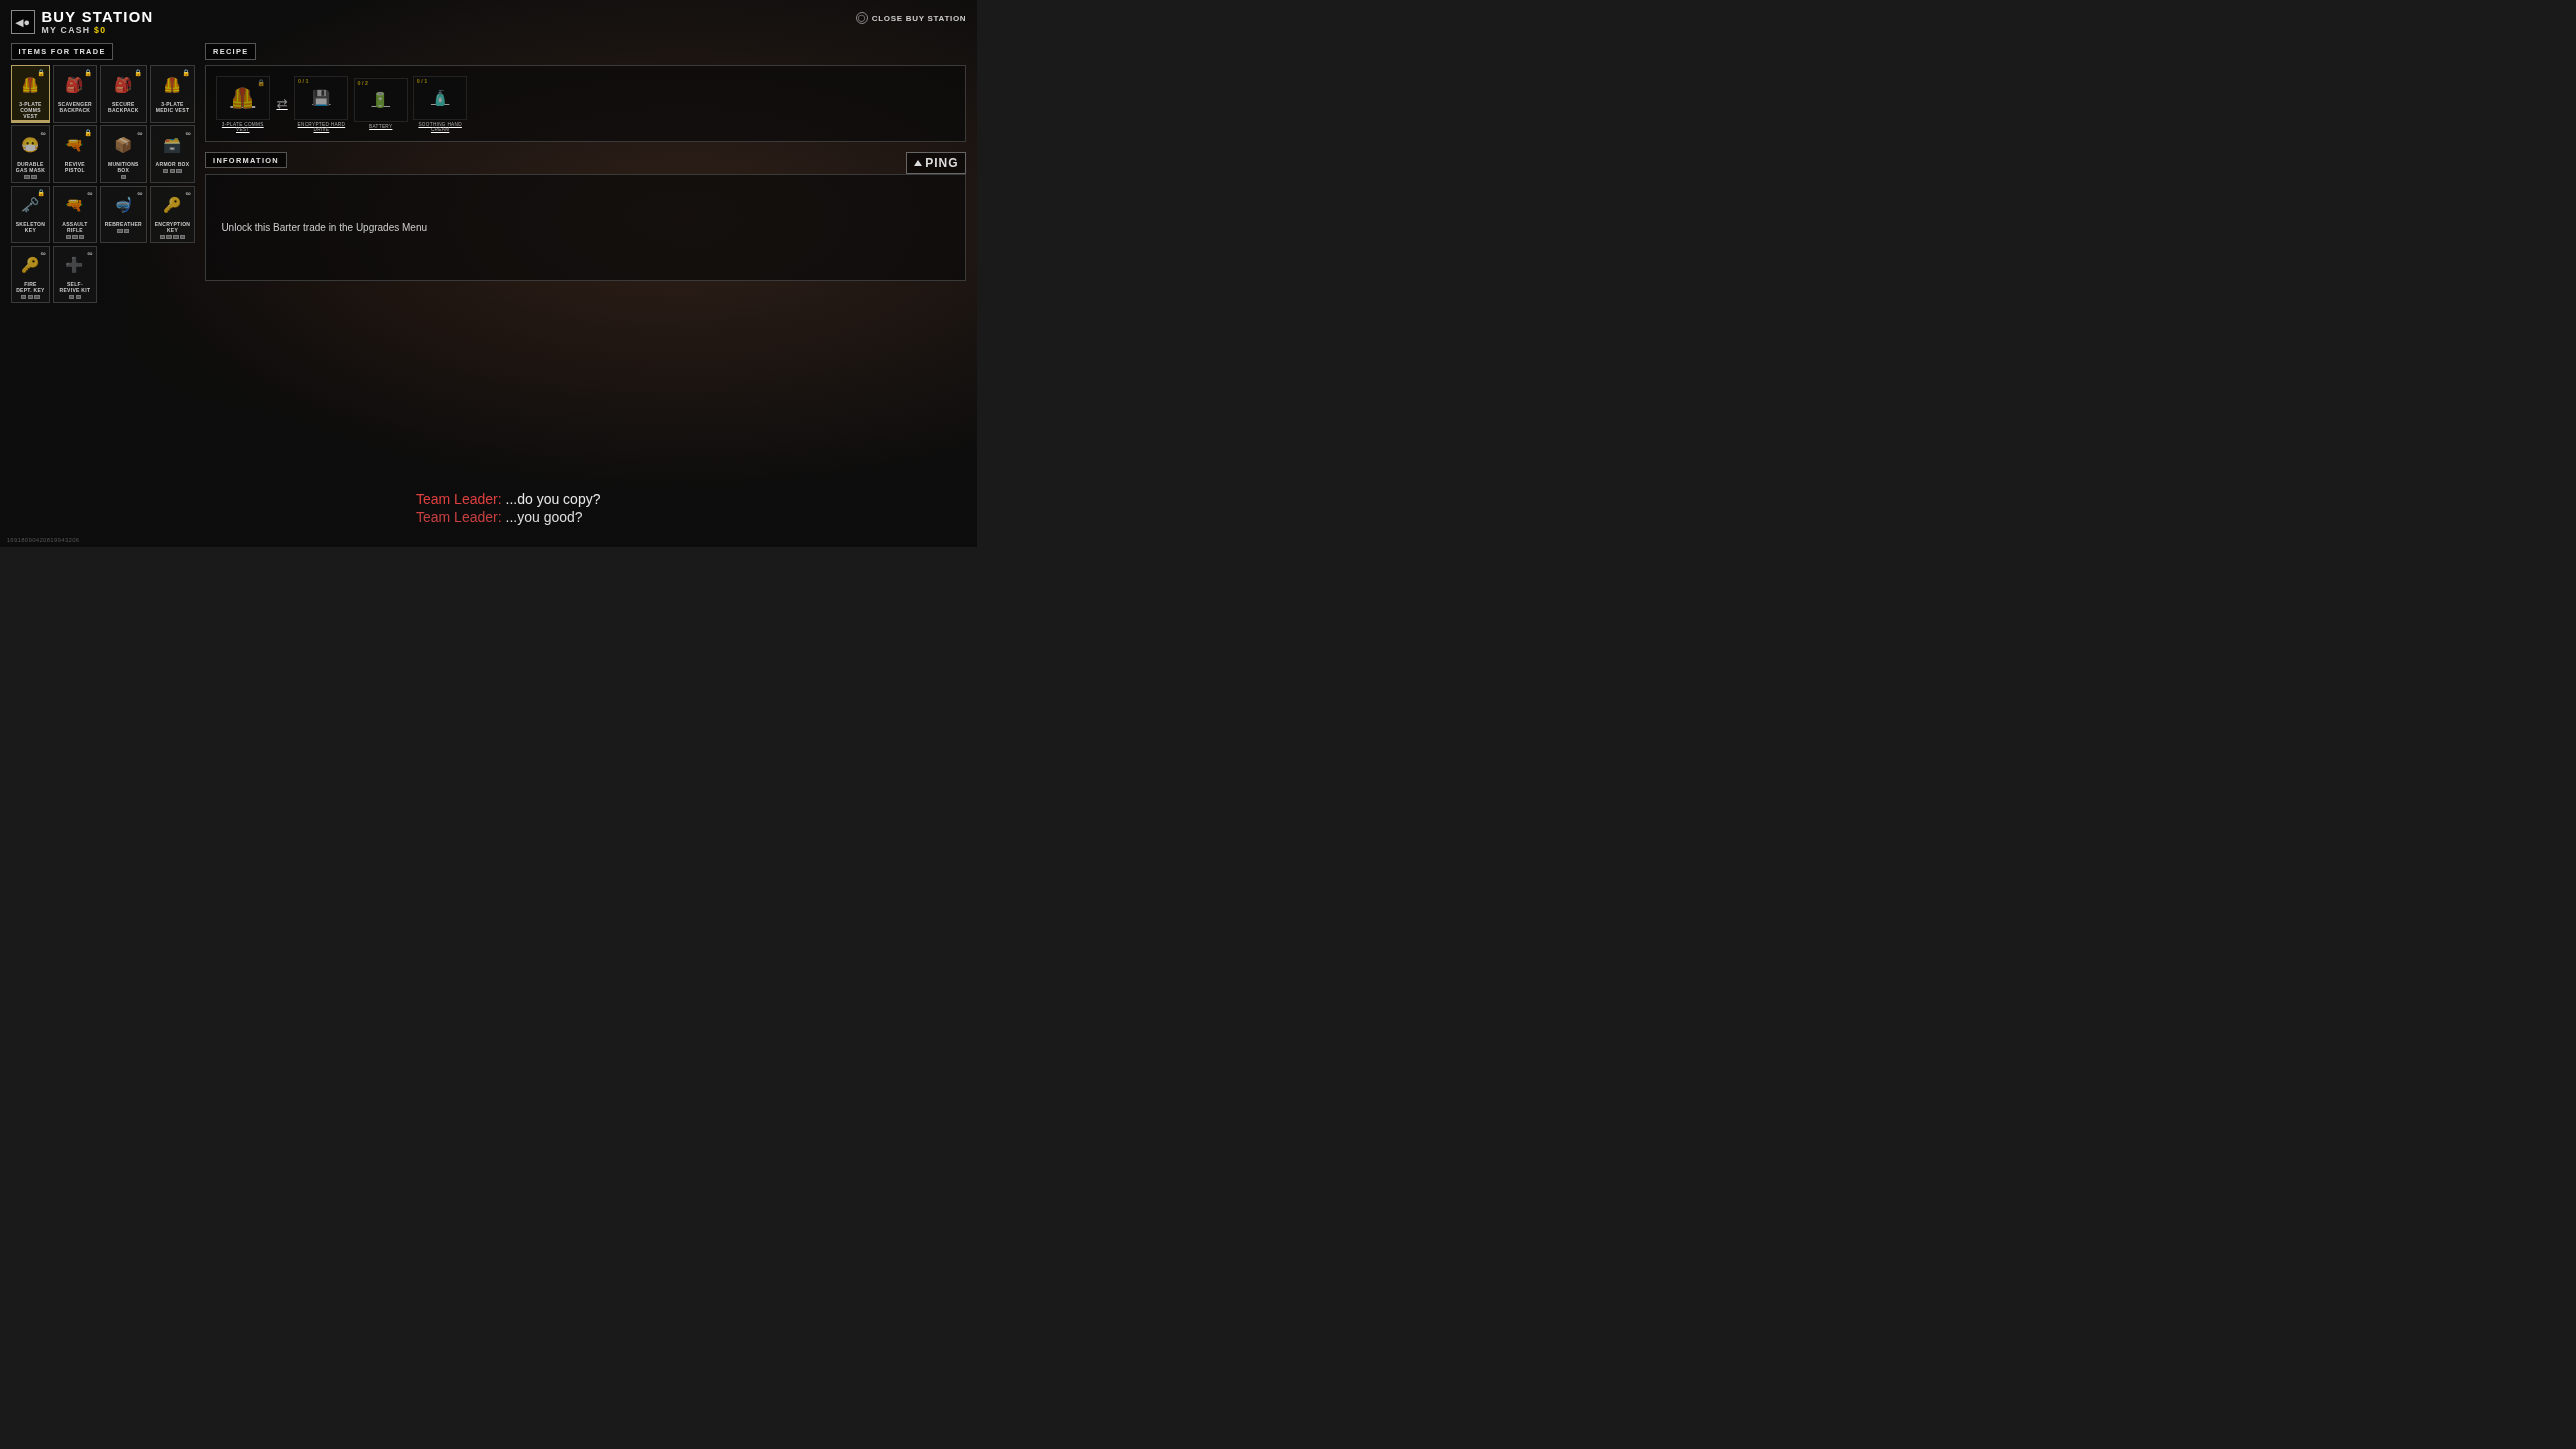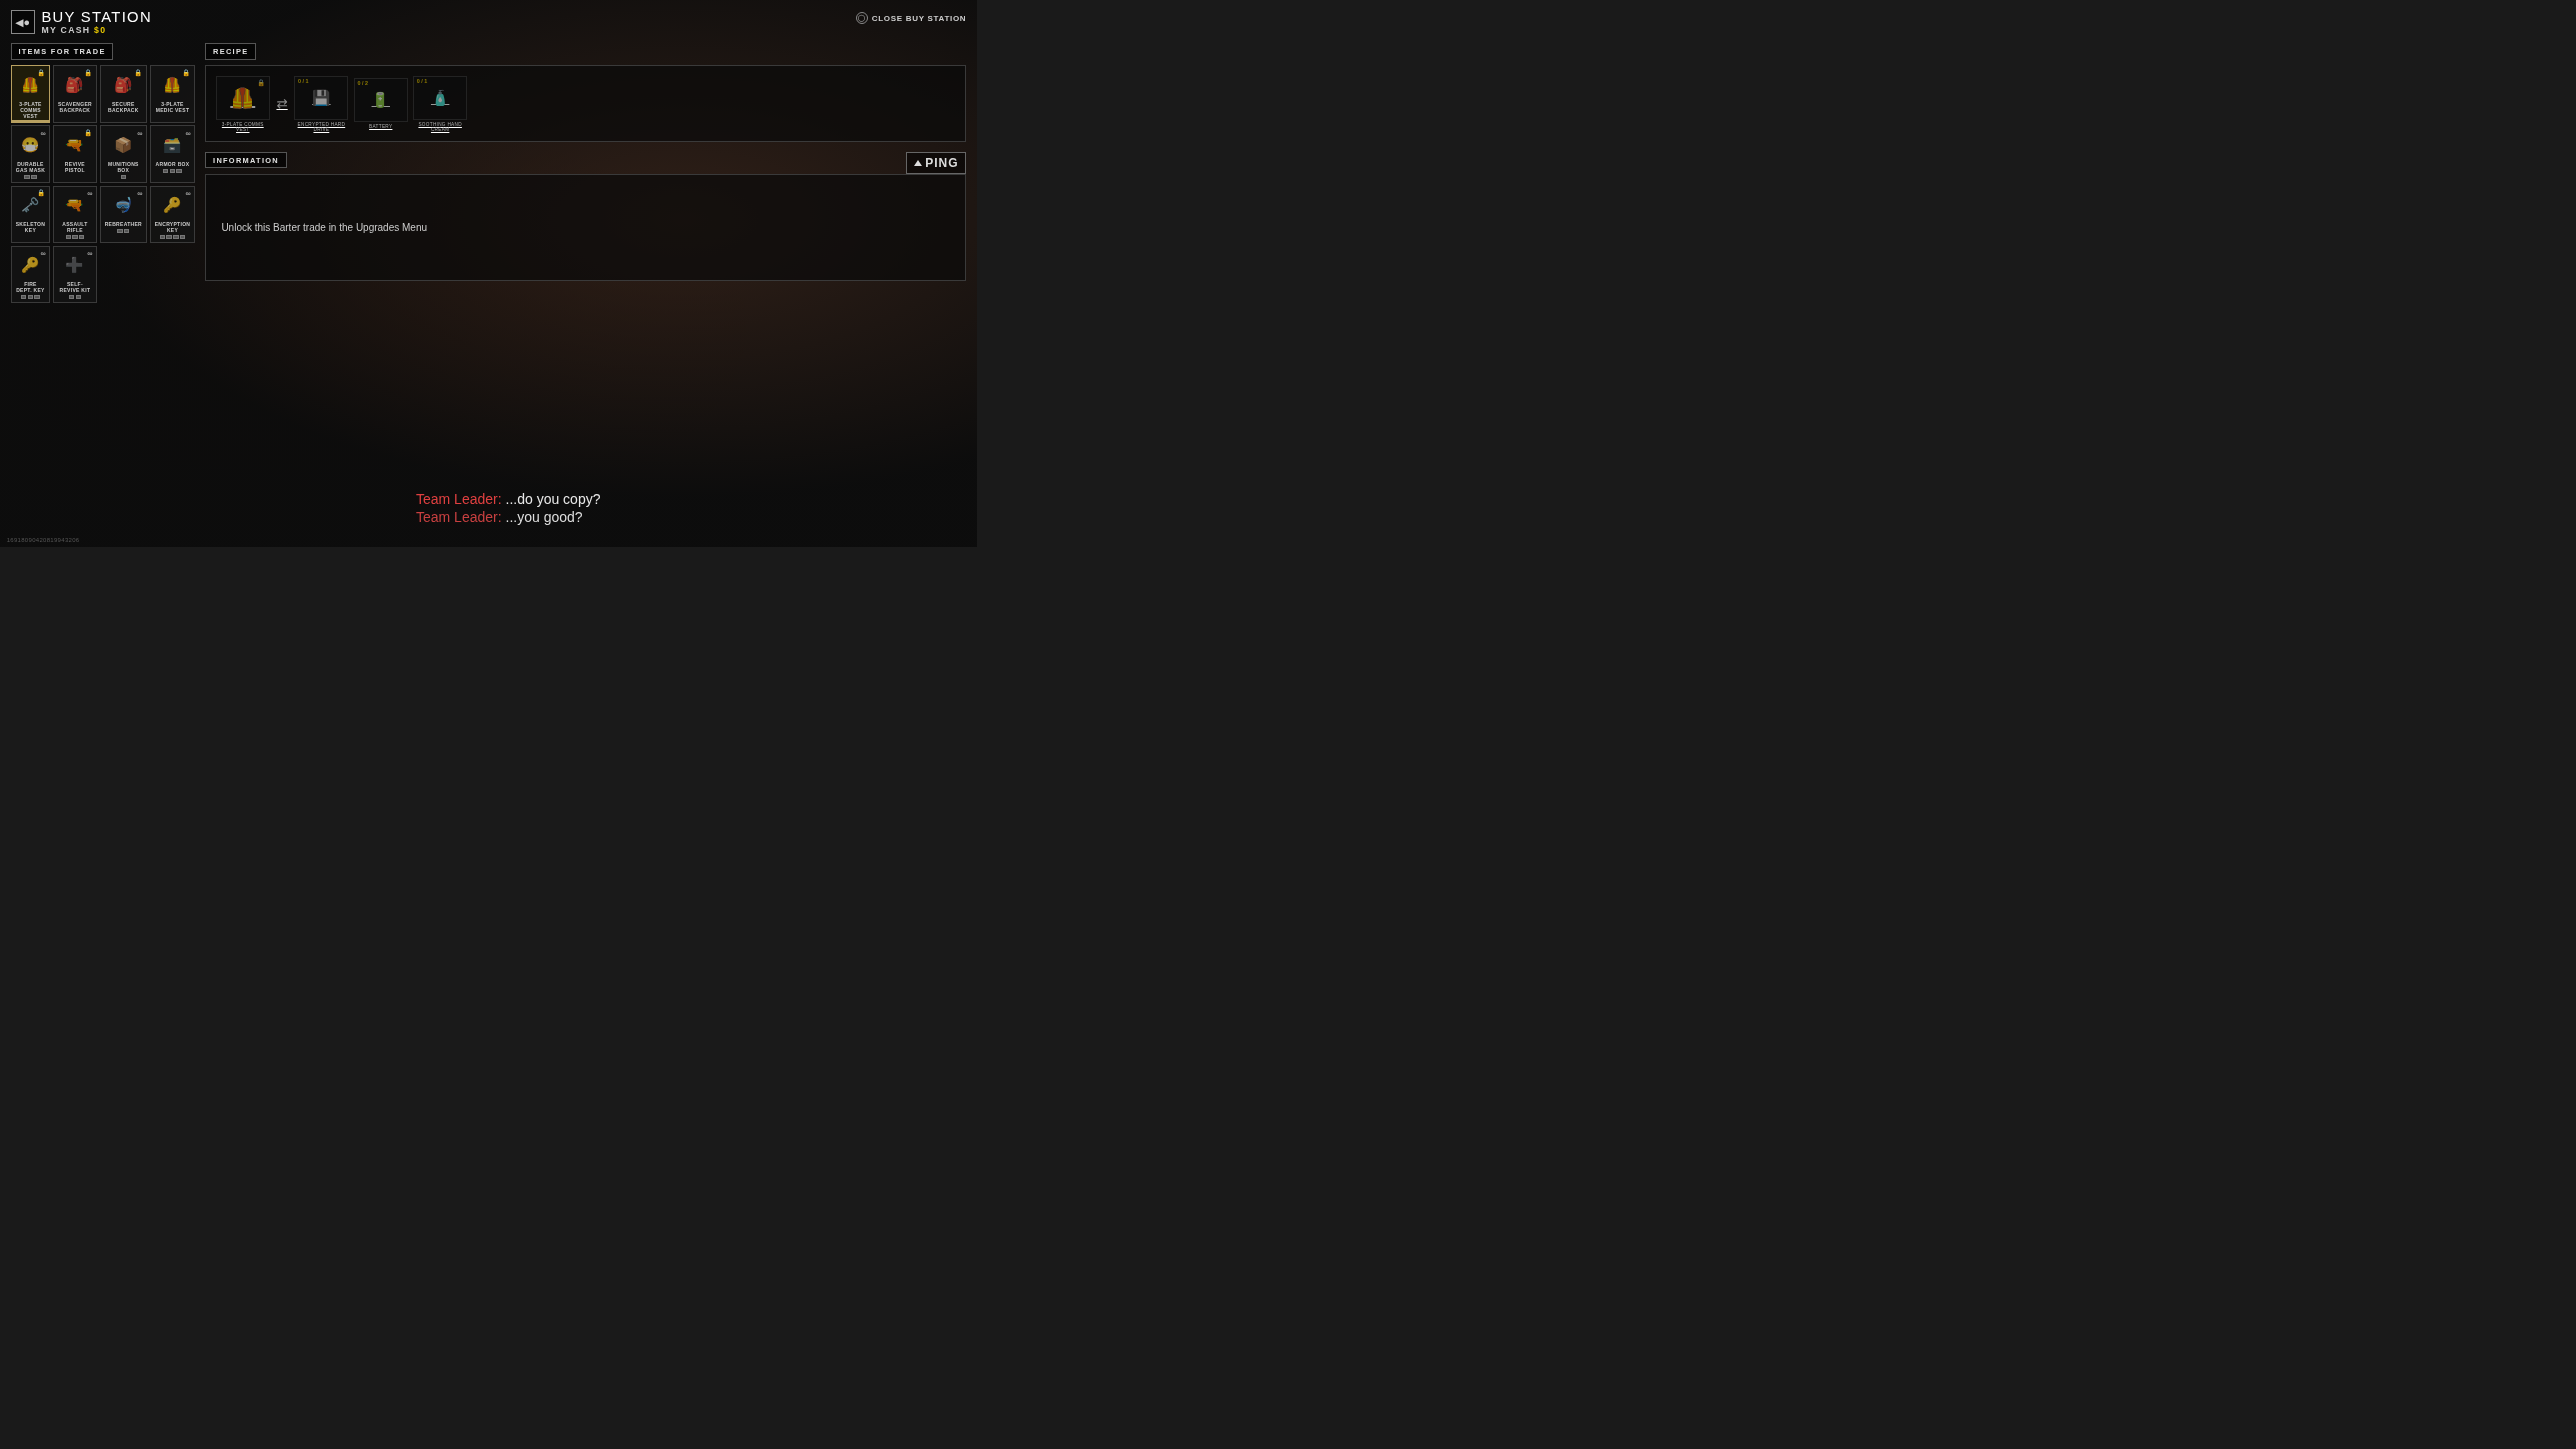--- a/index.html
+++ b/index.html
@@ -44,21 +44,21 @@
       border: 1.3px solid #888;
       background: rgba(0,0,0,0.5);
       display: flex; align-items: center; justify-content: center;
       cursor: pointer;
       color: #ccc;
       font-size: 10.7px;
     }
     .title-block { display: flex; flex-direction: column; }
     .main-title {
       font-size: 14.8px;
-      font-weight: 400;
+      font-weight: 700;
       letter-spacing: 1.3px;
       color: #fff;
       text-transform: uppercase;
     }
     .cash-line {
       font-size: 8.7px;
       font-weight: 700;
       letter-spacing: 1.3px;
       color: #ccc;
       text-transform: uppercase;

